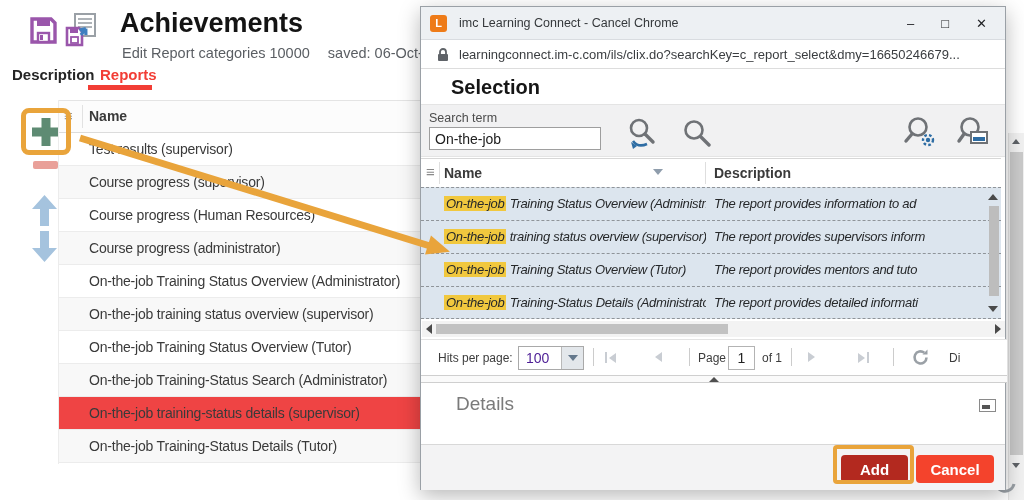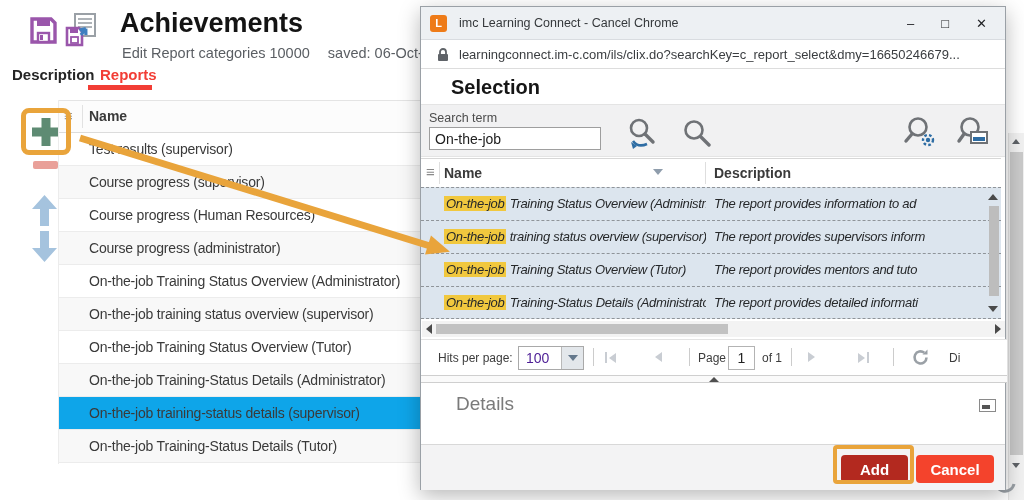--- a/index.html
+++ b/index.html
@@ -22,21 +22,21 @@
 
   .ltable { left:58px; top:100px; width:362px; height:364px; border-left:1px solid #ececec; overflow:hidden; }
   .ltable-header { position:relative; height:33px; border-top:1px solid #e4e4e4; border-bottom:1px solid #dcdcdc;
                    background:#fcfcfc; }
   .ltable-header .grip { position:absolute; left:5px; top:6px; color:#9a9a9a; font-size:15px; }
   .ltable-header .hsep { position:absolute; left:23px; top:4px; bottom:4px; width:1px; background:#e2e2e2; }
   .ltable-header .htxt { position:absolute; left:30px; top:0; line-height:31px; font-size:14px; font-weight:bold; color:#3a3a3a; }
   .lrow { position:relative; height:33px; line-height:33px; font-size:14px; letter-spacing:-0.2px; color:#3a3a3a;
           padding-left:30px; white-space:nowrap; border-bottom:1px solid #ececec; background:#fff; }
   .lrow.alt { background:#f8f8f8; }
-  .lrow.selected { background:#0ea5e9; }
+  .lrow.selected { background:#ef4444; }
 
   
   .bg-scroll { left:1008px; top:133px; width:16px; height:367px; background:#f2f2f2; border-left:1px solid #e3e3e3; }
   .bg-scroll .thumb { position:absolute; left:1px; top:19px; width:13px; height:303px; background:#cbcbcb; }
   .tri-up-s  { width:0; height:0; border-left:4px solid transparent; border-right:4px solid transparent; border-bottom:5px solid #5f6368; }
   .tri-dn-s  { width:0; height:0; border-left:4px solid transparent; border-right:4px solid transparent; border-top:5px solid #5f6368; }
   .bg-scroll .up { position:absolute; left:3px; top:6px; }
   .bg-scroll .dn { position:absolute; left:3px; top:330px; }
 
   
@@ -184,21 +184,21 @@
       <span class="hsep"></span>
       <span class="htxt">Name</span>
     </div>
     <div class="lrow">Test results (supervisor)</div>
     <div class="lrow alt">Course progress (supervisor)</div>
     <div class="lrow">Course progress (Human Resources)</div>
     <div class="lrow alt">Course progress (administrator)</div>
     <div class="lrow">On-the-job Training Status Overview (Administrator)</div>
     <div class="lrow alt">On-the-job training status overview (supervisor)</div>
     <div class="lrow">On-the-job Training Status Overview (Tutor)</div>
-    <div class="lrow alt">On-the-job Training-Status Details (Administrator)</div>
+    <div class="lrow alt">On-the-job Training-Status Search (Administrator)</div>
     <div class="lrow selected">On-the-job training-status details (supervisor)</div>
     <div class="lrow alt">On-the-job Training-Status Details (Tutor)</div>
   </div>
 
   <div class="abs bg-scroll">
     <i class="tri-up-s up"></i>
     <div class="thumb"></div>
     <i class="tri-dn-s dn"></i>
   </div>
 

